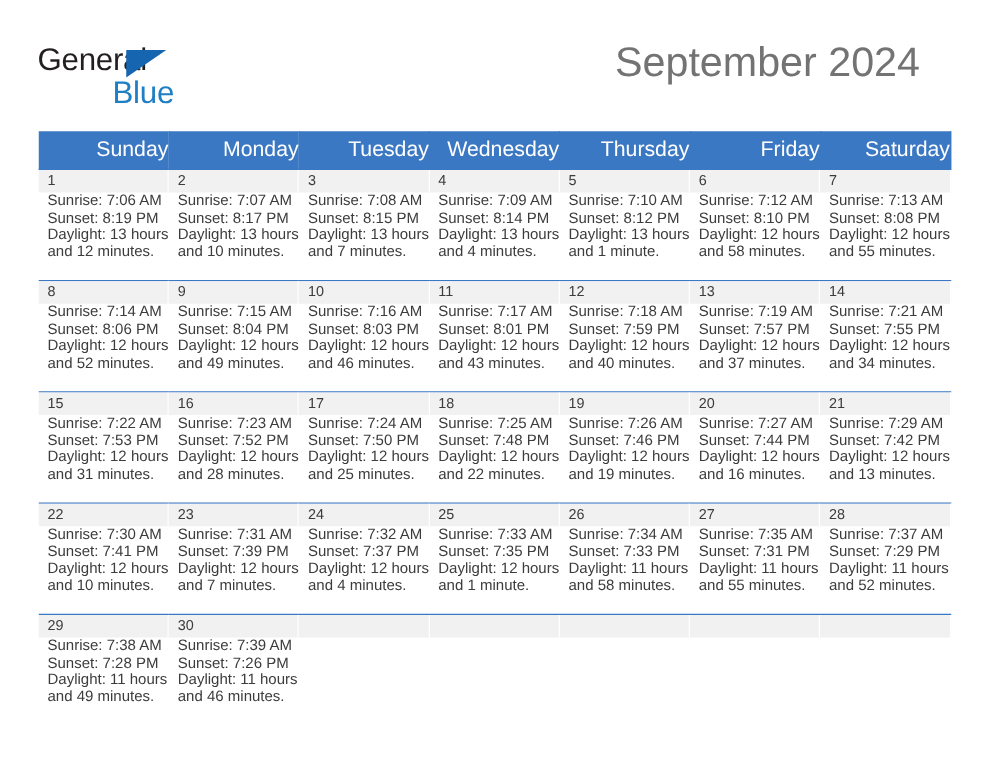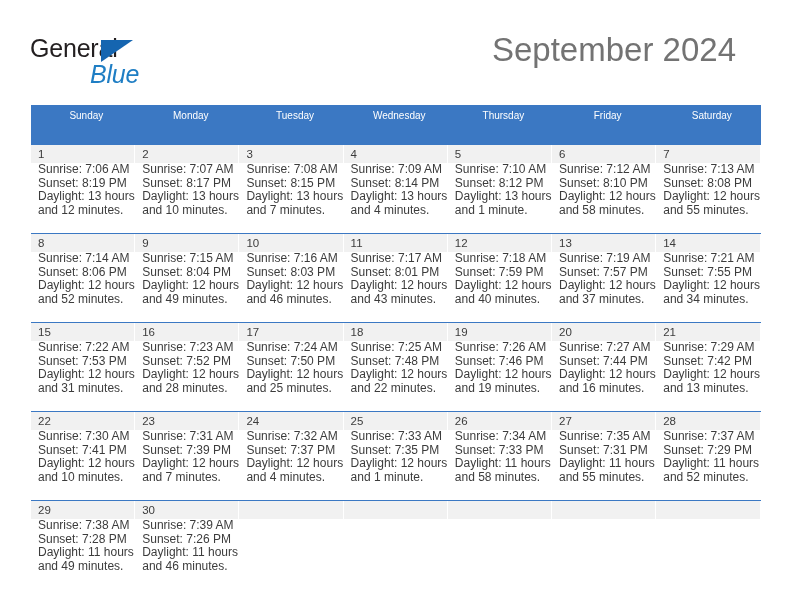--- a/index.html
+++ b/index.html
@@ -56,21 +56,20 @@
     border-bottom: 22px solid transparent;
   }
   .logo-blue {
     position: absolute;
     left: 60px;
     top: 26px;
     font-size: 25px;
     letter-spacing: -0.2px;
     color: #1f7ec4;
     line-height: 28px;
-    font-style: italic;
   }
 
   .title {
     position: absolute;
     right: 36px;
     top: 34px;
     font-size: 33px;
     color: #737373;
     text-align: center;
     white-space: nowrap;
@@ -94,23 +93,23 @@
     left: 31px;
     top: 105px;
     width: 730px;
     border-collapse: collapse;
     table-layout: fixed;
   }
   .calendar th {
     background: #3b78c3;
     color: #ffffff;
     font-weight: normal;
-    font-size: 10px;
-    text-align: center;
-    padding: 5px 0 23px 7px;
+    font-size: 17px;
+    text-align: right;
+    padding: 5px 0 5px 7px;
     height: 19px;
     box-sizing: border-box;
     border-right: 1px solid #3b78c3;
   }
   .week-row > td {
     padding: 0;
     vertical-align: top;
     border-top: 1.4px solid #3b78c3;
   }
   .cell {

